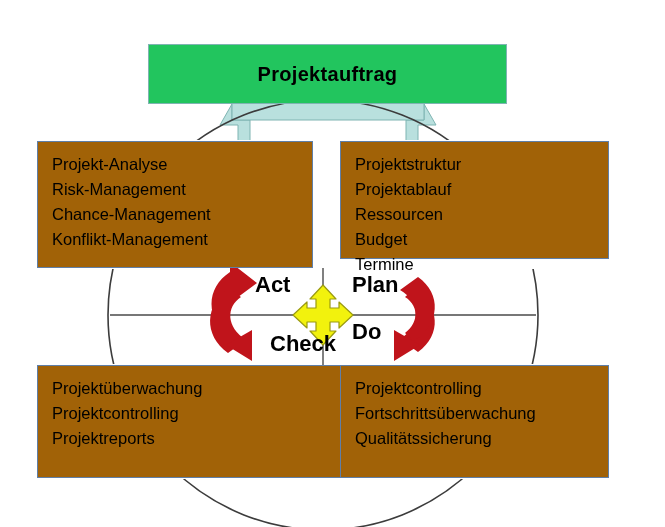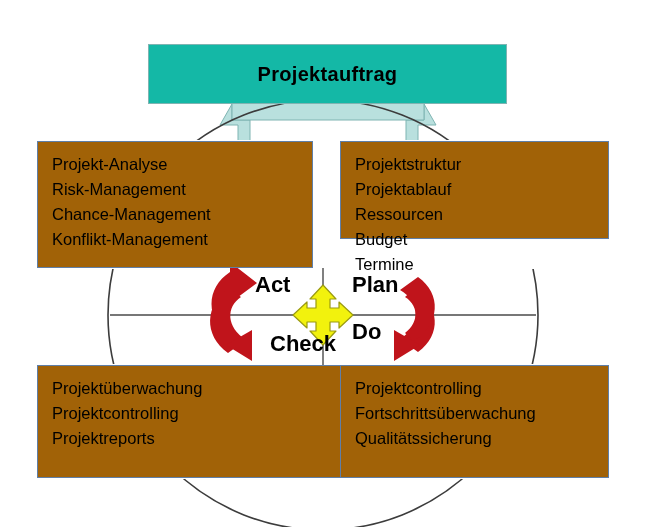--- a/index.html
+++ b/index.html
@@ -37,33 +37,33 @@
   }
   .box .line {
     white-space: nowrap;
   }
   #banner {
     position: absolute;
     left: 148px;
     top: 44px;
     width: 359px;
     height: 60px;
-    background: #14b8a6;
+    background: #22c55e;
     border: 1px solid #7fb4b2;
     box-sizing: border-box;
     display: flex;
     align-items: center;
     justify-content: center;
     font-size: 20px;
     font-weight: bold;
     letter-spacing: .3px;
     color: #000;
   }
   #box-tl { left: 37px;  top: 141px; width: 276px; height: 127px; }
-  #box-tr { left: 340px; top: 141px; width: 269px; height: 98px; }
+  #box-tr { left: 340px; top: 141px; width: 269px; height: 118px; }
   #box-bl { left: 37px;  top: 365px; width: 312px; height: 113px; }
   #box-br { left: 340px; top: 365px; width: 269px; height: 113px; }
 
   .pdca-label {
     position: absolute;
     font-size: 22px;
     font-weight: bold;
     color: #000;
     white-space: nowrap;
   }

